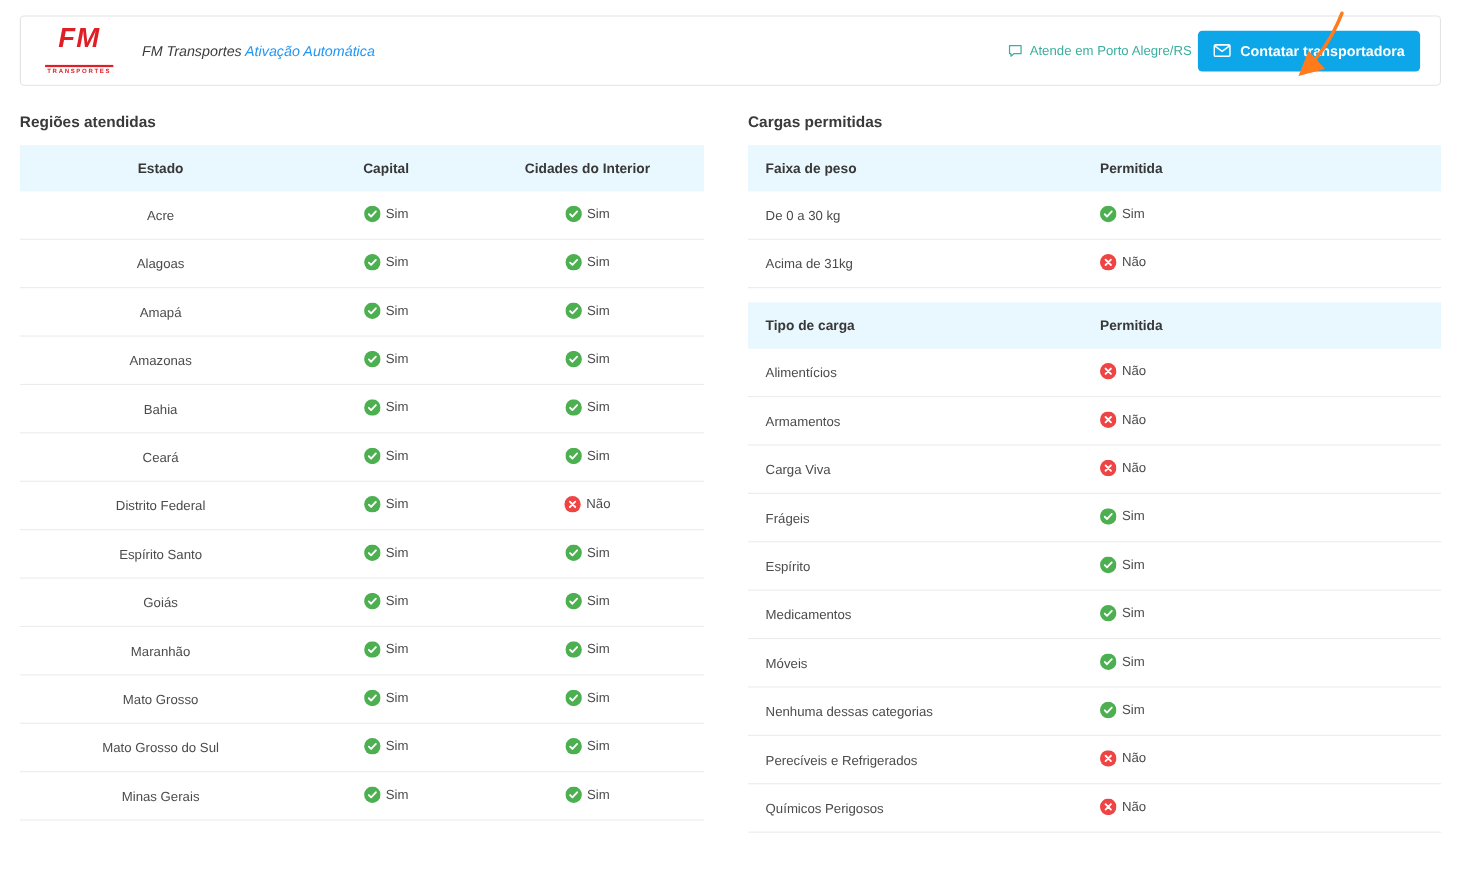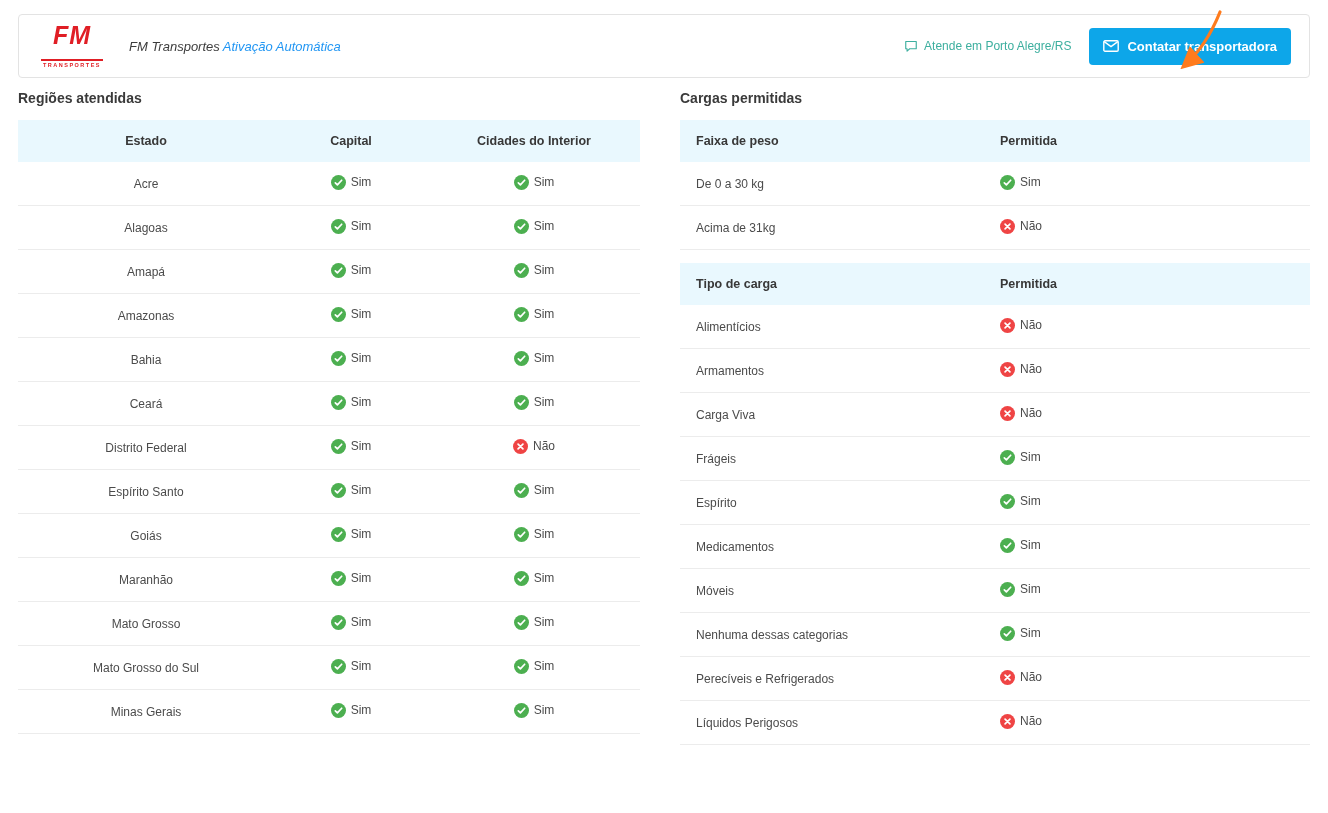--- a/index.html
+++ b/index.html
@@ -51,21 +51,21 @@
     margin-top: 2px;
   }
   .carrier-info { display: flex; gap: 3px; font-style: italic; }
   .carrier-name { font-size: 13px; color: #3c3c3c; }
   .activation-link {
     font-size: 13px;
     color: var(--link-blue, #2196f3);
     text-decoration: none;
     cursor: pointer;
   }
-  .card-right { margin-left: auto; display: flex; align-items: center; gap: 18px; }
+  .card-right { margin-left: auto; display: flex; align-items: center; gap: 6px; }
   .coverage {
     display: inline-flex;
     align-items: center;
     gap: 6px;
     color: var(--coverage-teal, #3daf9f);
     font-size: 12px;
   }
   .coverage svg { width: 14px; height: 14px; display: block; }
   .contact-btn {
     display: inline-flex;
@@ -89,21 +89,21 @@
     top: 6px;
     right: 96px;
     width: 84px;
     height: 66px;
     pointer-events: none;
   }
   .annotation-arrow path.line { stroke: var(--arrow-orange, #ff7b1c); stroke-width: 3.2; fill: none; stroke-linecap: round; }
   .annotation-arrow .ah { fill: var(--arrow-orange, #ff7b1c); }
 
   
-  .columns { display: flex; gap: 40px; margin-top: 12px; }
+  .columns { display: flex; gap: 40px; margin-top: 24px; }
   .col-left { width: 622px; flex: none; }
   .col-right { flex: 1; min-width: 0; }
   h2.section-title { font-size: 14px; font-weight: 700; color: #3a3a3a; margin: 0 0 14px 0; }
 
   
   .trow {
     display: grid;
     align-items: center;
     min-height: 44px;
     border-bottom: 1px solid var(--row-border, #ececec);
@@ -582,21 +582,21 @@
                 <span class="status-icon no">
                   <svg viewBox="0 0 16 16">
                     <circle cx="8" cy="8" r="8"></circle>
                     <path class="glyph" d="M5.4 5.4l5.2 5.2M10.6 5.4l-5.2 5.2"></path>
                   </svg>
                 </span>
                 <span class="status-text">Não</span>
               </span></div>
           </div>
           <div class="trow">
-            <div class="tcell">Líquidos Perigosos</div>
+            <div class="tcell">Químicos Perigosos</div>
             <div class="tcell"><span class="status">
                 <span class="status-icon no">
                   <svg viewBox="0 0 16 16">
                     <circle cx="8" cy="8" r="8"></circle>
                     <path class="glyph" d="M5.4 5.4l5.2 5.2M10.6 5.4l-5.2 5.2"></path>
                   </svg>
                 </span>
                 <span class="status-text">Não</span>
               </span></div>
           </div>

